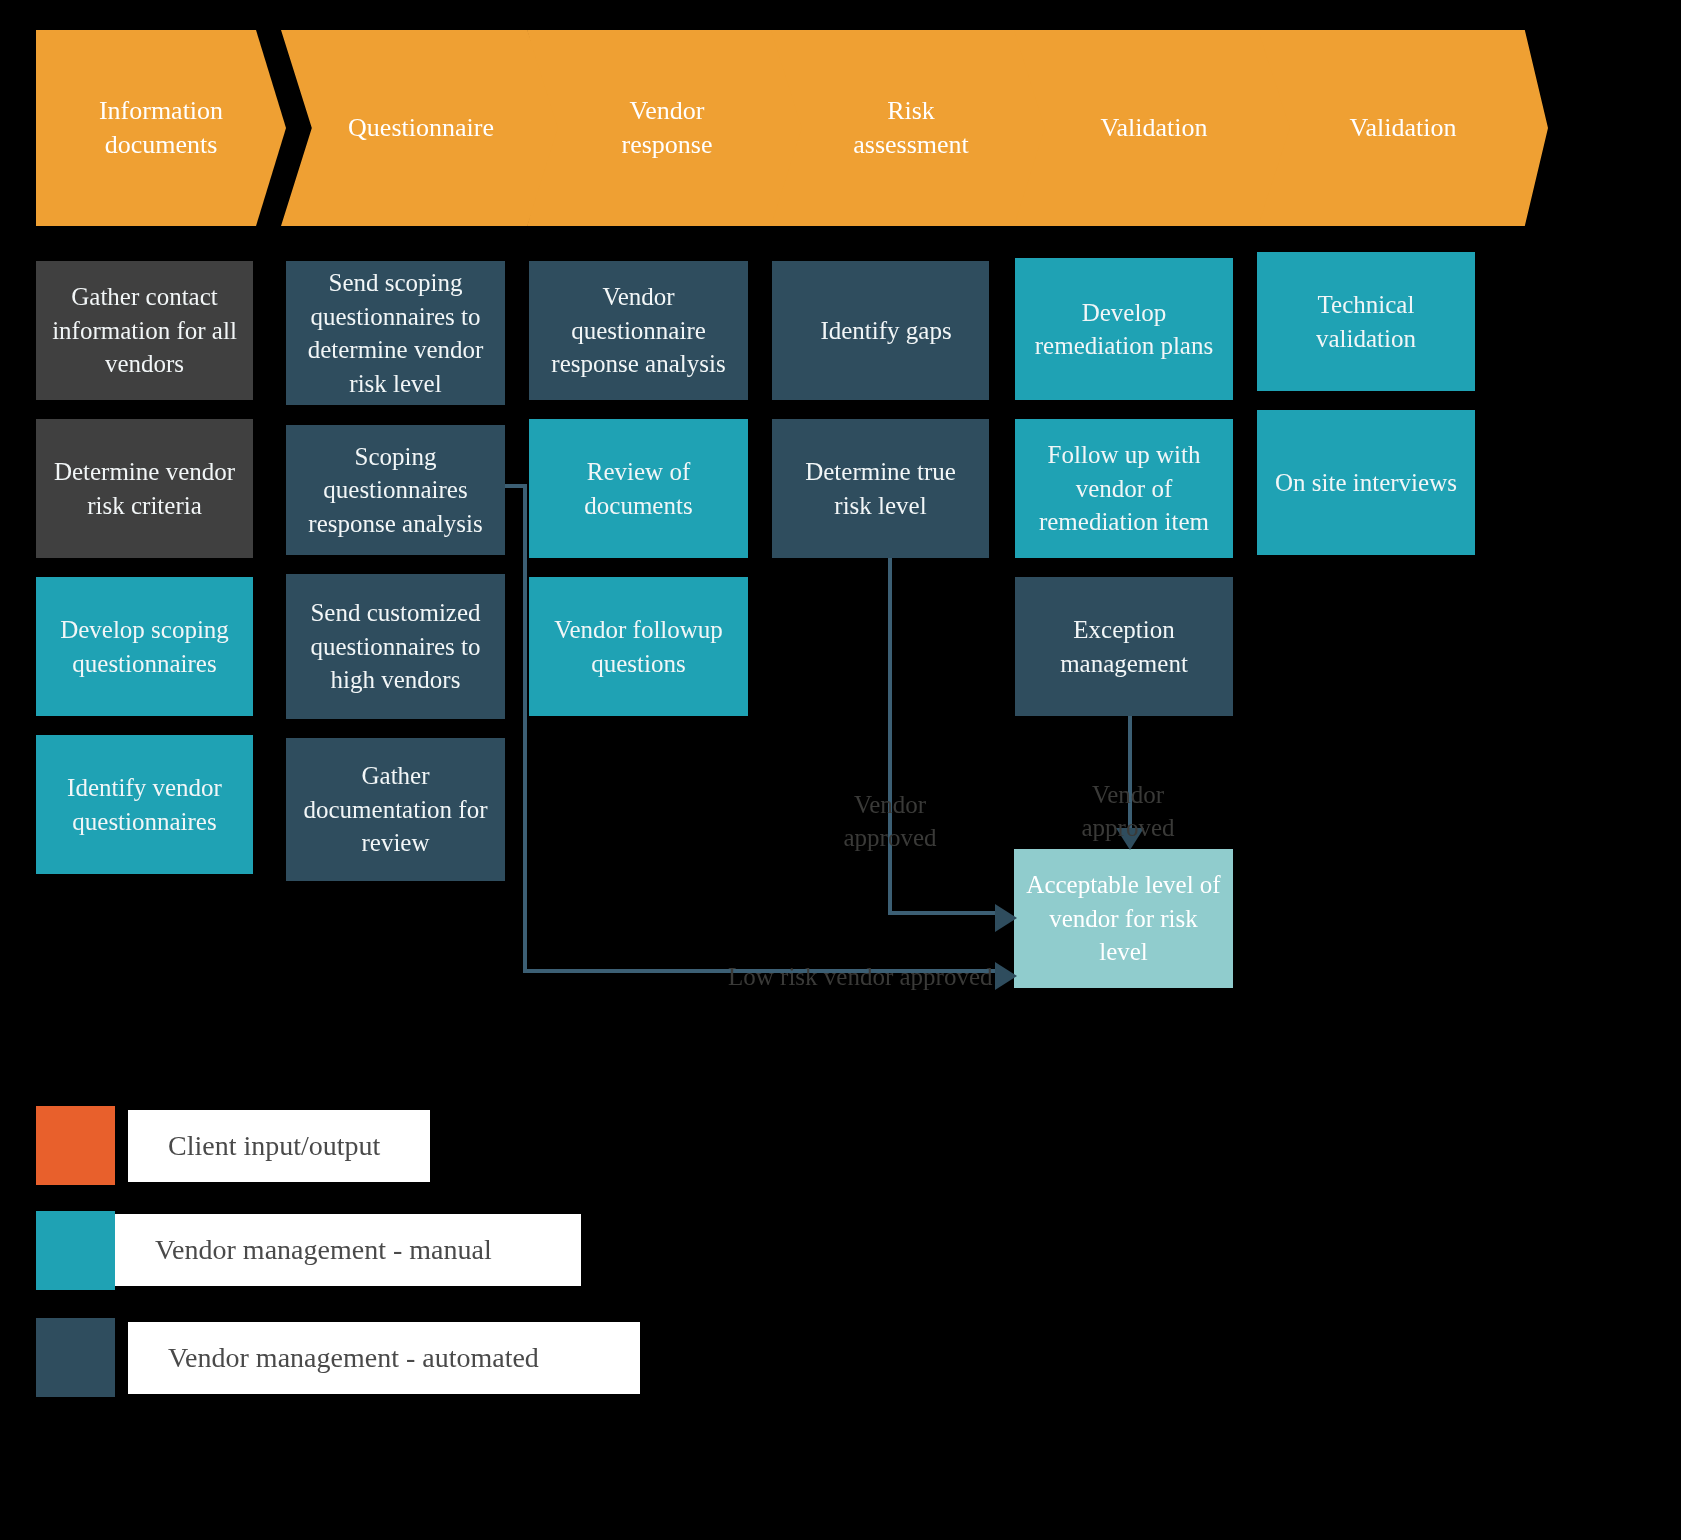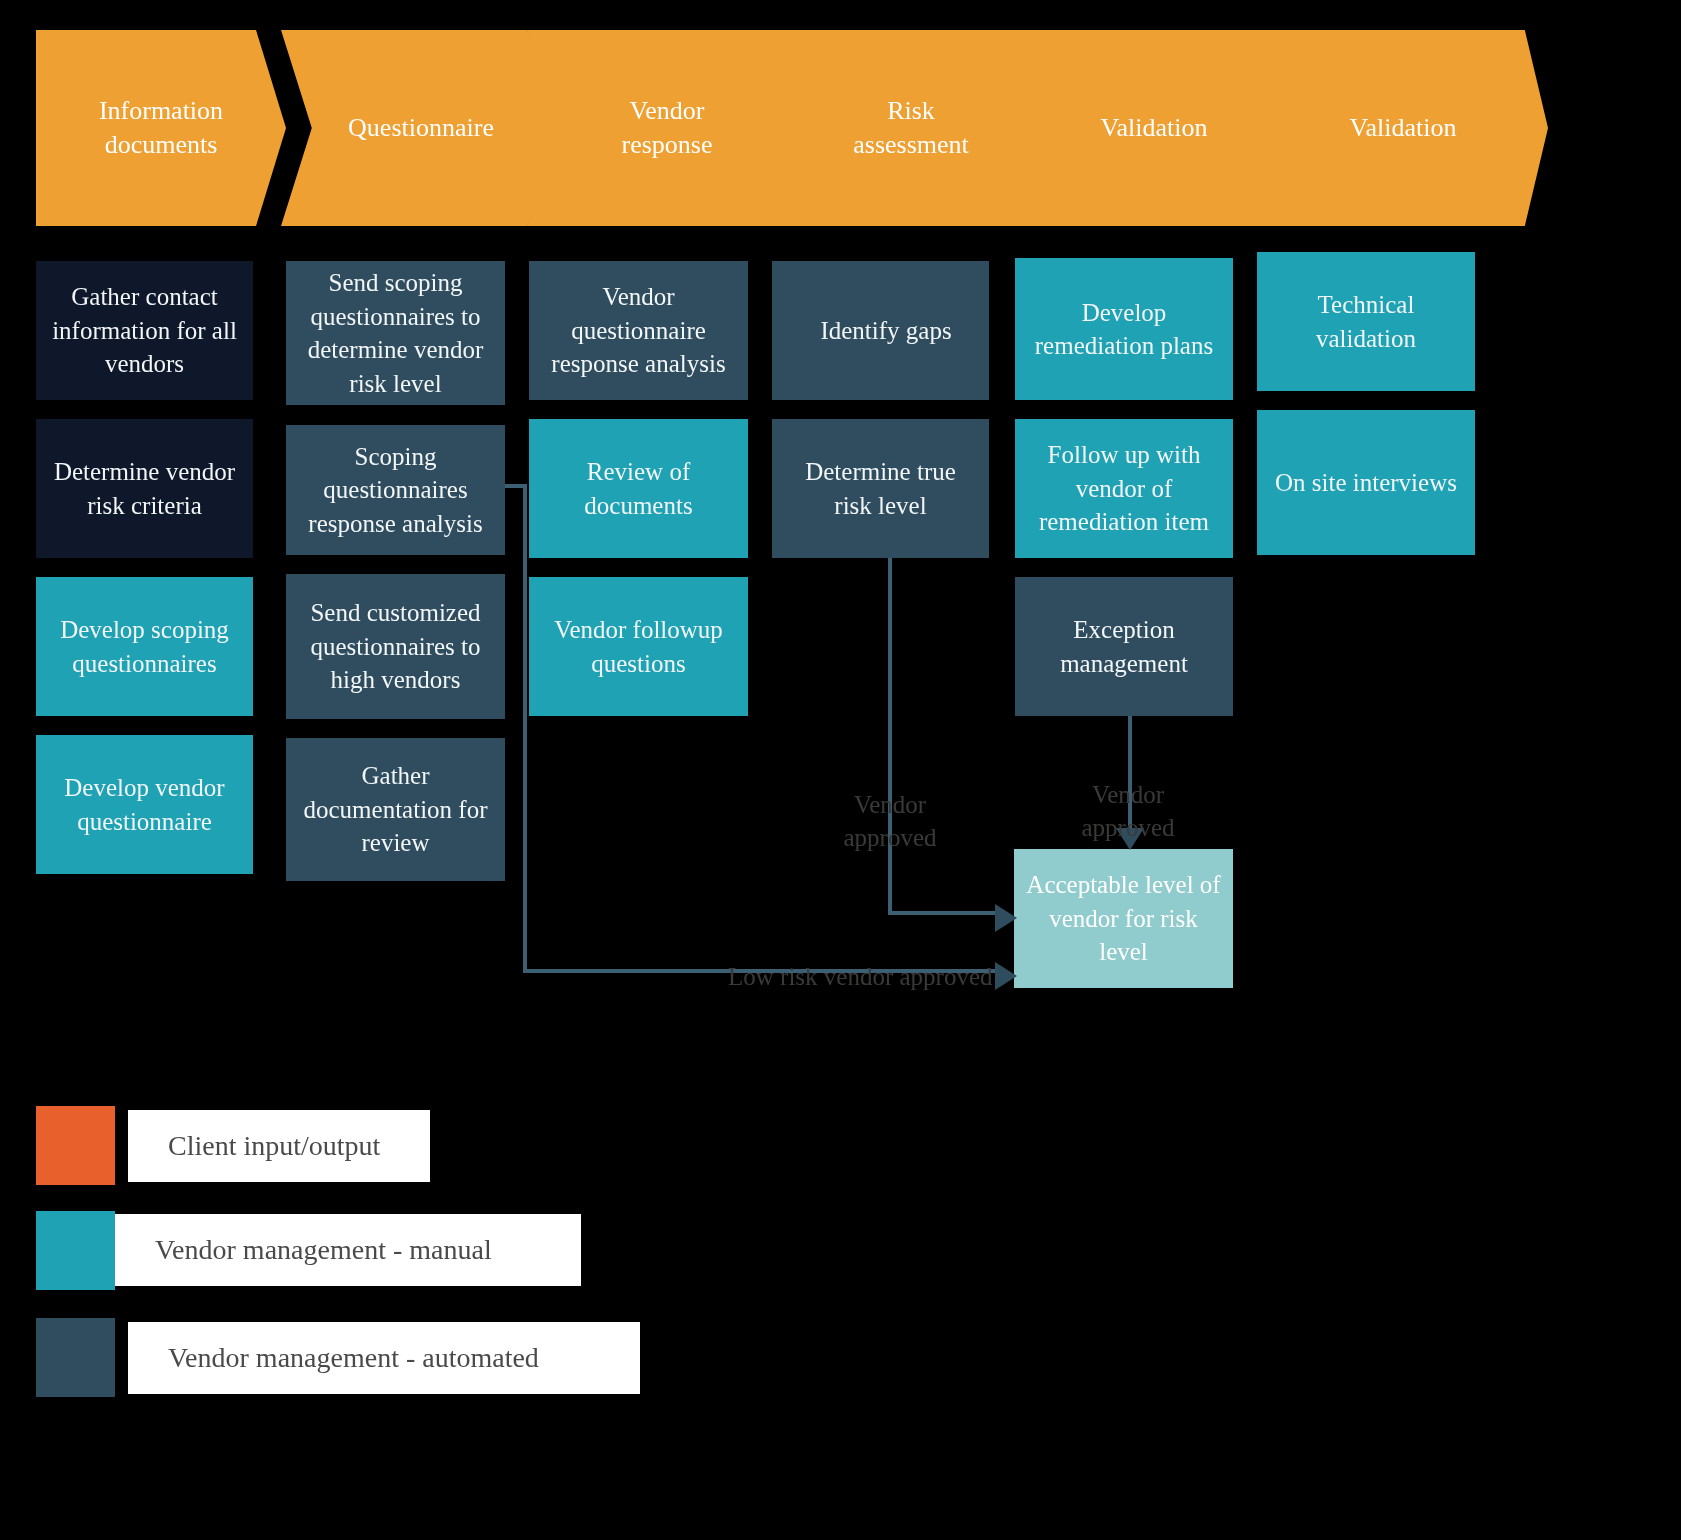--- a/index.html
+++ b/index.html
@@ -33,21 +33,21 @@
     position: absolute;
     display: flex;
     align-items: center;
     justify-content: center;
     text-align: center;
     color: #F2F6F7;
     font-size: 25px;
     line-height: 1.34;
     padding: 6px 12px;
   }
-  .box.client    { background: #0f172a; align-items: center; }
+  .box.client    { background: #404040; align-items: center; }
   .box.manual    { background: #1FA2B4; }
   .box.automated { background: #2F4D5E; }
   .box.accept    { background: #90CCCD; color: #FFFFFF; }
 
   
   .ln { position: absolute; background: #3C5F74; }
   .ln.h { height: 4px; }
   .ln.v { width: 4px; }
   .arrowhead { position: absolute; width: 0; height: 0; }
   .arrowhead.right {
@@ -111,21 +111,21 @@
   <div class="box client" style="left:36px; top:261px; width:217px; height:139px;">
     <span>Gather contact information for all vendors</span>
   </div>
   <div class="box client" style="left:36px; top:419px; width:217px; height:139px;font-family:Liberation Serif, serif;">
     <span>Determine vendor risk criteria</span>
   </div>
   <div class="box manual" style="left:36px; top:577px; width:217px; height:139px;">
     <span>Develop scoping questionnaires</span>
   </div>
   <div class="box manual" style="left:36px; top:735px; width:217px; height:139px;">
-    <span>Develop vendor questionnaire</span>
+    <span>Identify vendor questionnaires</span>
   </div>
 
   <div class="box automated" style="left:286px; top:261px; width:219px; height:144px;">
     <span>Send scoping questionnaires to determine vendor risk level</span>
   </div>
   <div class="box automated" style="left:286px; top:425px; width:219px; height:130px;">
     <span>Scoping questionnaires response analysis</span>
   </div>
   <div class="box automated" style="left:286px; top:574px; width:219px; height:145px;">
     <span>Send customized questionnaires to high vendors</span>

